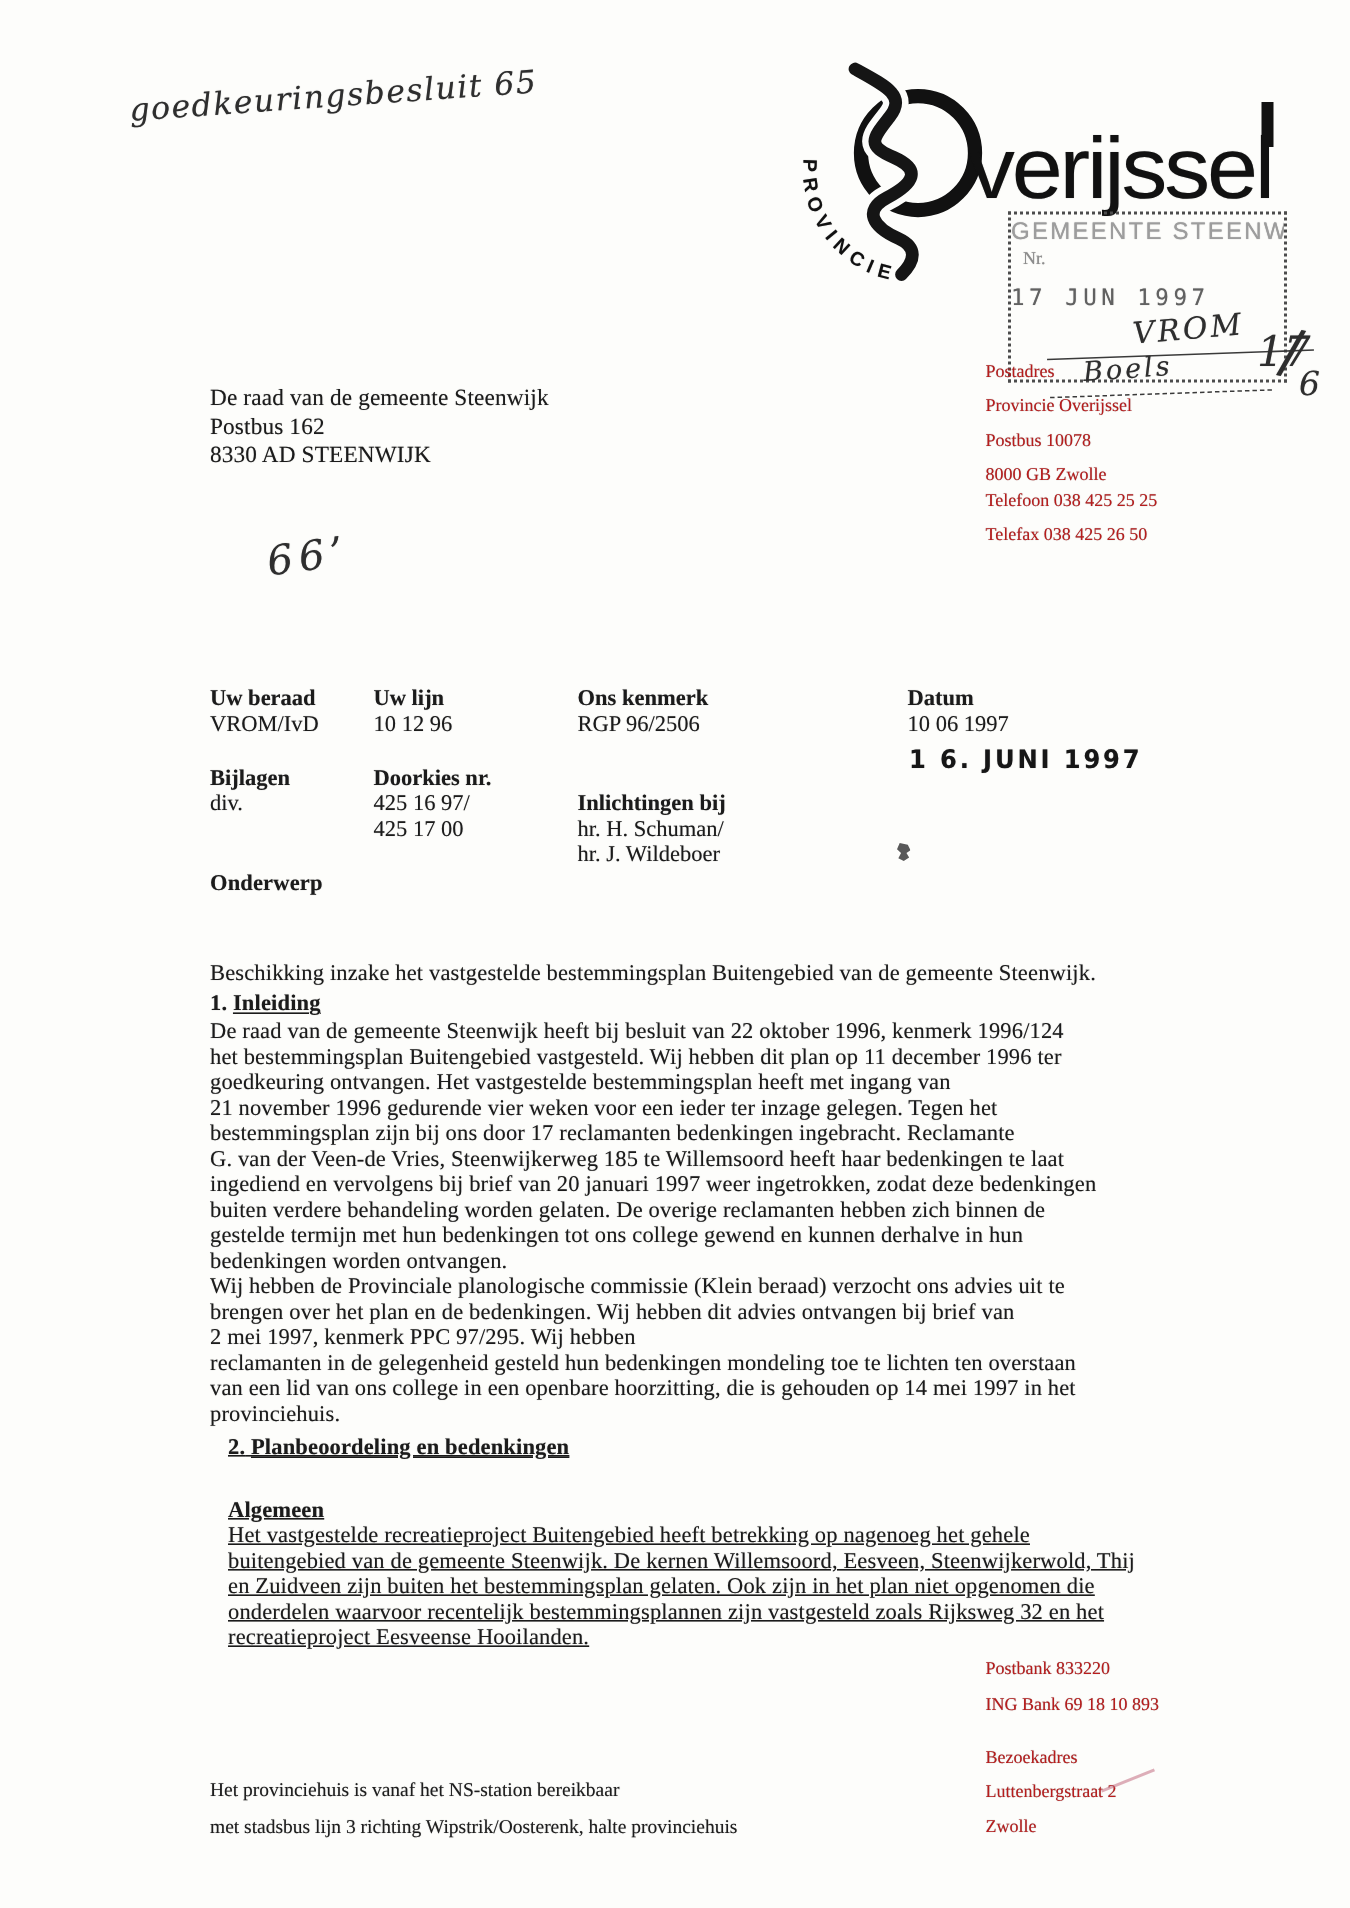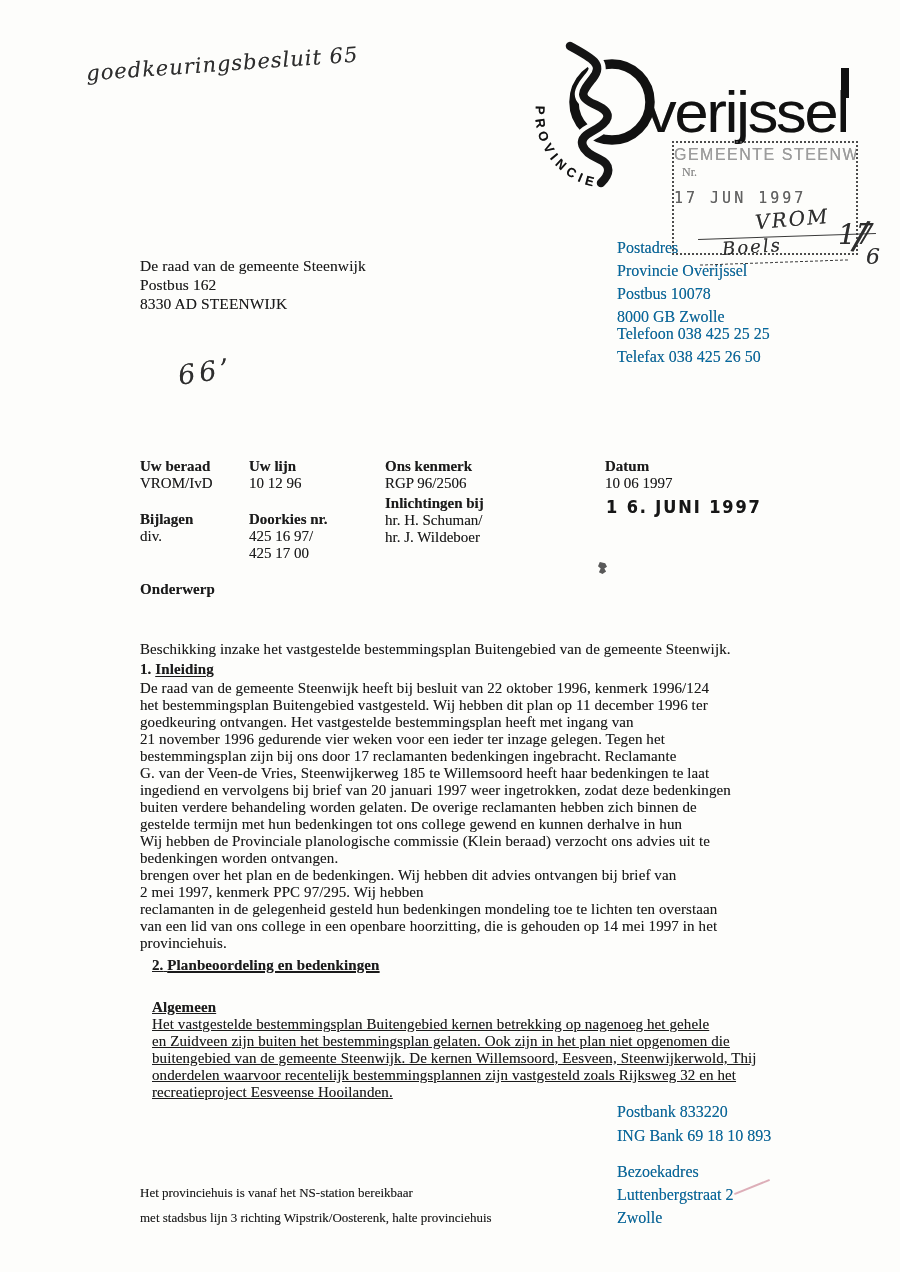--- a/index.html
+++ b/index.html
@@ -7,21 +7,21 @@
     position:relative; width:900px; height:1272px; margin:0 auto;
     background:#fdfdfb; overflow:hidden;
     font-family:"Liberation Serif", serif; color:#1b1b1b;
   }
   .abs{position:absolute;}
   .scan{text-shadow:0 0 0.6px rgba(30,30,30,0.45);}
   .body-text{font-size:15px; line-height:17px; letter-spacing:0.1px;}
   .body-text div{white-space:nowrap;}
   .bold{font-weight:bold;}
   .ul{text-decoration:underline; text-underline-offset:2px; text-decoration-thickness:1.4px;}
-  .small-info{font-size:16px; line-height:23px; color:#0369a1;}
+  .small-info{font-size:12px; line-height:23px; color:#b91c1c;margin-left:40px;}
   .meta-col{position:absolute; top:0; font-size:15px; line-height:17px;}
   .meta-label{font-weight:bold; white-space:nowrap;}
   .meta-val{white-space:nowrap;}
   .hand{
     font-family:"DejaVu Serif", serif; font-style:italic; color:#2e2e2e;
     white-space:nowrap;
   }
   .stamp-box{
     border:2px dotted #4c4c4c; background:rgba(255,255,255,0.0);
   }
@@ -125,21 +125,21 @@
       <div class="meta-val">10 12 96</div>
       <div class="meta-label" style="margin-top:19px;">Doorkies nr.</div>
       <div class="meta-val">
           <div>425 16 97/</div>
           <div>425 17 00</div>
         </div>
     </div>
     <div class="meta-col" style="left:245px;">
       <div class="meta-label">Ons kenmerk</div>
       <div class="meta-val">RGP 96/2506</div>
-      <div class="meta-label" style="margin-top:3px;text-align:center;">Inlichtingen bij</div>
+      <div class="meta-label" style="margin-top:36px;text-align:center;">Inlichtingen bij</div>
       <div class="meta-val">
           <div>hr. H. Schuman/</div>
           <div>hr. J. Wildeboer</div>
         </div>
     </div>
     <div class="meta-col" style="left:465px;">
       <div class="meta-label">Datum</div>
       <div class="meta-val">10 06 1997</div>
     </div>
   </div>
@@ -161,40 +161,40 @@
     <div style="margin-top:2px;">
         <div>De raad van de gemeente Steenwijk heeft bij besluit van 22 oktober 1996, kenmerk 1996/124</div>
         <div>het bestemmingsplan Buitengebied vastgesteld. Wij hebben dit plan op 11 december 1996 ter</div>
         <div>goedkeuring ontvangen. Het vastgestelde bestemmingsplan heeft met ingang van</div>
         <div>21 november 1996 gedurende vier weken voor een ieder ter inzage gelegen. Tegen het</div>
         <div>bestemmingsplan zijn bij ons door 17 reclamanten bedenkingen ingebracht. Reclamante</div>
         <div>G. van der Veen-de Vries, Steenwijkerweg 185 te Willemsoord heeft haar bedenkingen te laat</div>
         <div>ingediend en vervolgens bij brief van 20 januari 1997 weer ingetrokken, zodat deze bedenkingen</div>
         <div>buiten verdere behandeling worden gelaten. De overige reclamanten hebben zich binnen de</div>
         <div>gestelde termijn met hun bedenkingen tot ons college gewend en kunnen derhalve in hun</div>
+        <div>bedenkingen worden ontvangen.</div>
         <div>Wij hebben de Provinciale planologische commissie (Klein beraad) verzocht ons advies uit te</div>
-        <div>bedenkingen worden ontvangen.</div>
         <div>brengen over het plan en de bedenkingen. Wij hebben dit advies ontvangen bij brief van</div>
         <div>2 mei 1997, kenmerk PPC 97/295. Wij hebben</div>
         <div>reclamanten in de gelegenheid gesteld hun bedenkingen mondeling toe te lichten ten overstaan</div>
         <div>van een lid van ons college in een openbare hoorzitting, die is gehouden op 14 mei 1997 in het</div>
         <div>provinciehuis.</div>
       </div>
   </div>
 
   <div class="abs body-text" style="left:152px; top:957px;text-decoration:underline;">
     <div>
       <span class="bold">2.</span>
       <span class="bold ul">Planbeoordeling en bedenkingen</span>
     </div>
     <div class="bold" style="margin-top:25px;">Algemeen</div>
     <div>
-        <div>Het vastgestelde bestemmingsplan Buitengebied kernen betrekking op nagenoeg het gehele</div>
+        <div>Het vastgestelde recreatieproject Buitengebied heeft betrekking op nagenoeg het gehele</div>
+        <div>buitengebied van de gemeente Steenwijk. De kernen Willemsoord, Eesveen, Steenwijkerwold, Thij</div>
         <div>en Zuidveen zijn buiten het bestemmingsplan gelaten. Ook zijn in het plan niet opgenomen die</div>
-        <div>buitengebied van de gemeente Steenwijk. De kernen Willemsoord, Eesveen, Steenwijkerwold, Thij</div>
         <div>onderdelen waarvoor recentelijk bestemmingsplannen zijn vastgesteld zoals Rijksweg 32 en het</div>
         <div>recreatieproject Eesveense Hooilanden.</div>
       </div>
   </div>
 
   <div class="abs small-info" style="left:617px; top:1100px; line-height:24px;">
       <div>Postbank 833220</div>
       <div>ING Bank 69 18 10 893</div>
     </div>
 

